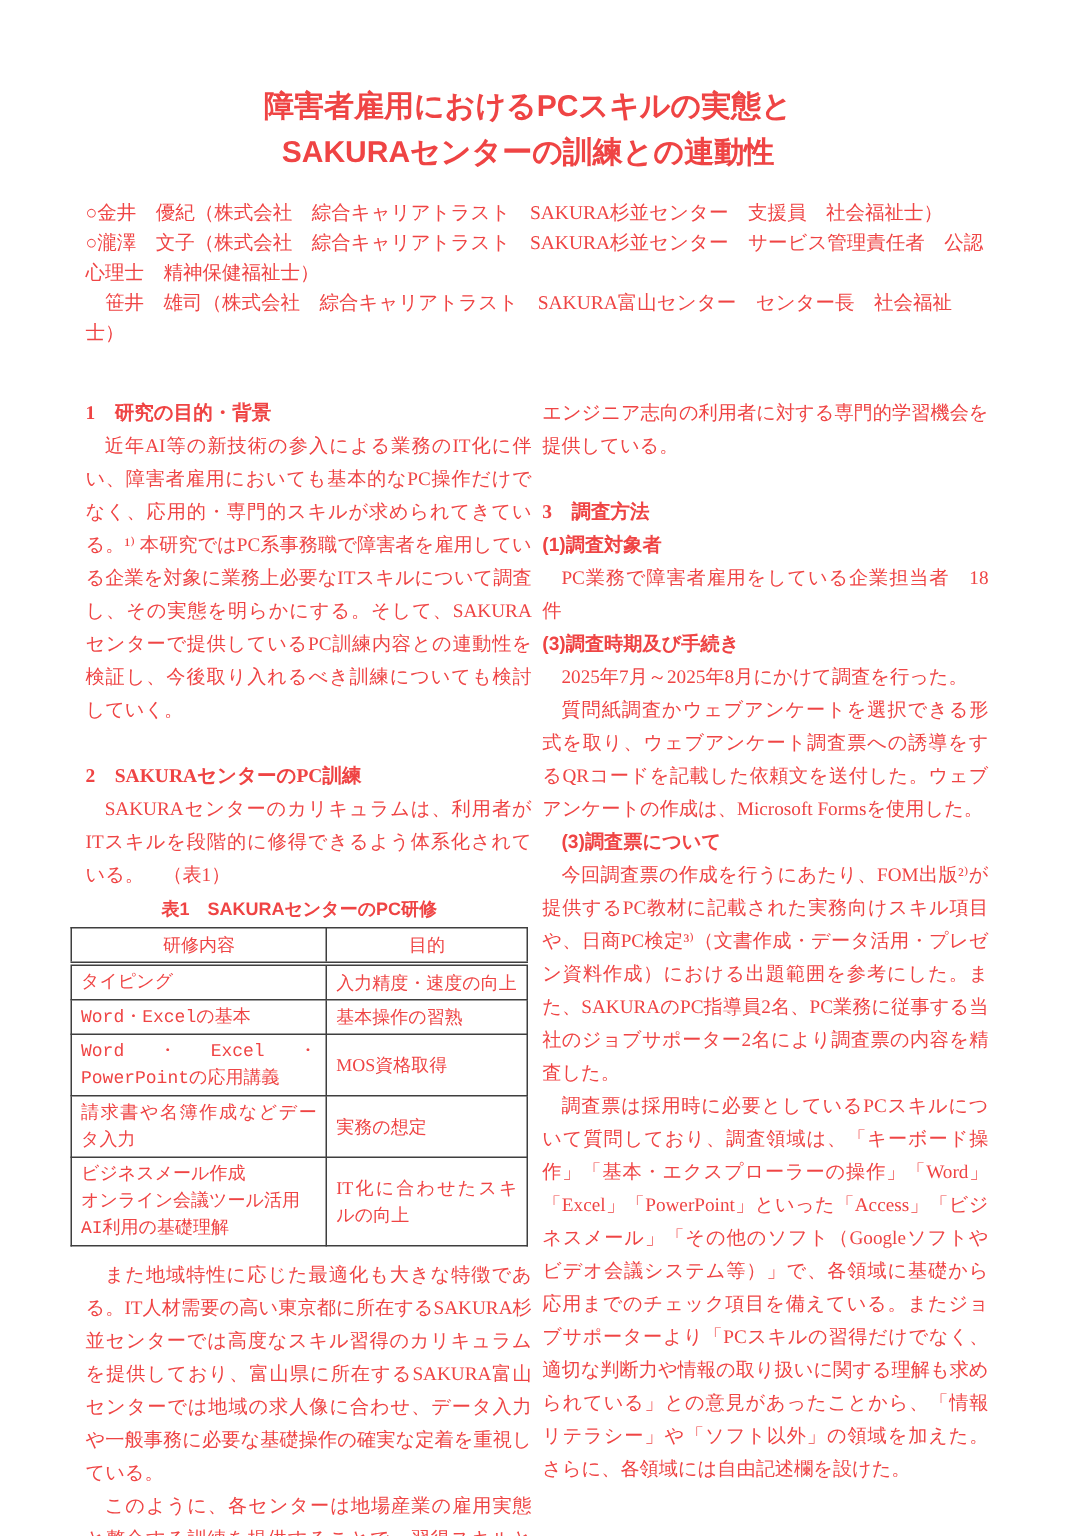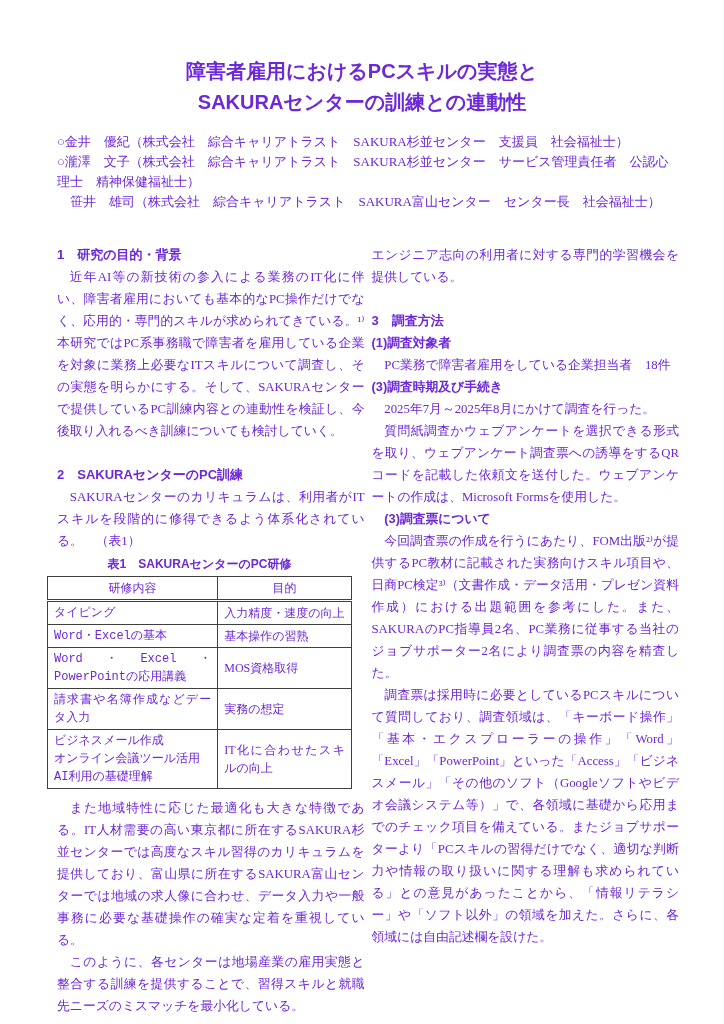--- a/index.html
+++ b/index.html
@@ -1,31 +1,31 @@
 <!DOCTYPE html>
 <html lang="ja"><head>
 <meta charset="utf-8">
 <style>
   html,body{margin:0;padding:0;background:#888;}
   .page{
-    width:724px;height:1024px;background:#ffffff;color:#6d28d9;
-    box-sizing:border-box;padding:56px 45px 30px 57px;
+    width:724px;height:1024px;background:#ffffff;color:#ef4444;
+    box-sizing:border-box;padding:56px 65px 30px 57px;
     font-family:"Liberation Serif","DejaVu Serif",serif;
     font-size:12.8px;line-height:22px;overflow:hidden;
   }
   .doc-title{
     text-align:center;font-family:"Liberation Sans","DejaVu Sans",sans-serif;
     font-weight:bold;font-size:20px;line-height:31px;margin:0 12px 14px 0;
   }
   .authors{margin:0 0 32px 0;font-size:13px;line-height:20px;}
   .authors p{margin:0;}
   .cols{display:flex;gap:7px;}
   .col{width:308px;text-align:justify;}
   h3.sec{
-    font-family:Liberation Sans, sans-serif;
+    font-family:Liberation Serif, serif;
     font-weight:bold;font-size:13px;line-height:22px;margin:0;
   }
   h3.sec.gap{margin-top:22px;}
   h4.sub{
     font-family:"Liberation Sans","DejaVu Sans",sans-serif;
     font-weight:bold;font-size:12.8px;line-height:22px;margin:0;
   }
   p.body{margin:0;}
   p.indent{text-indent:1em;}
   .tbl-caption{

